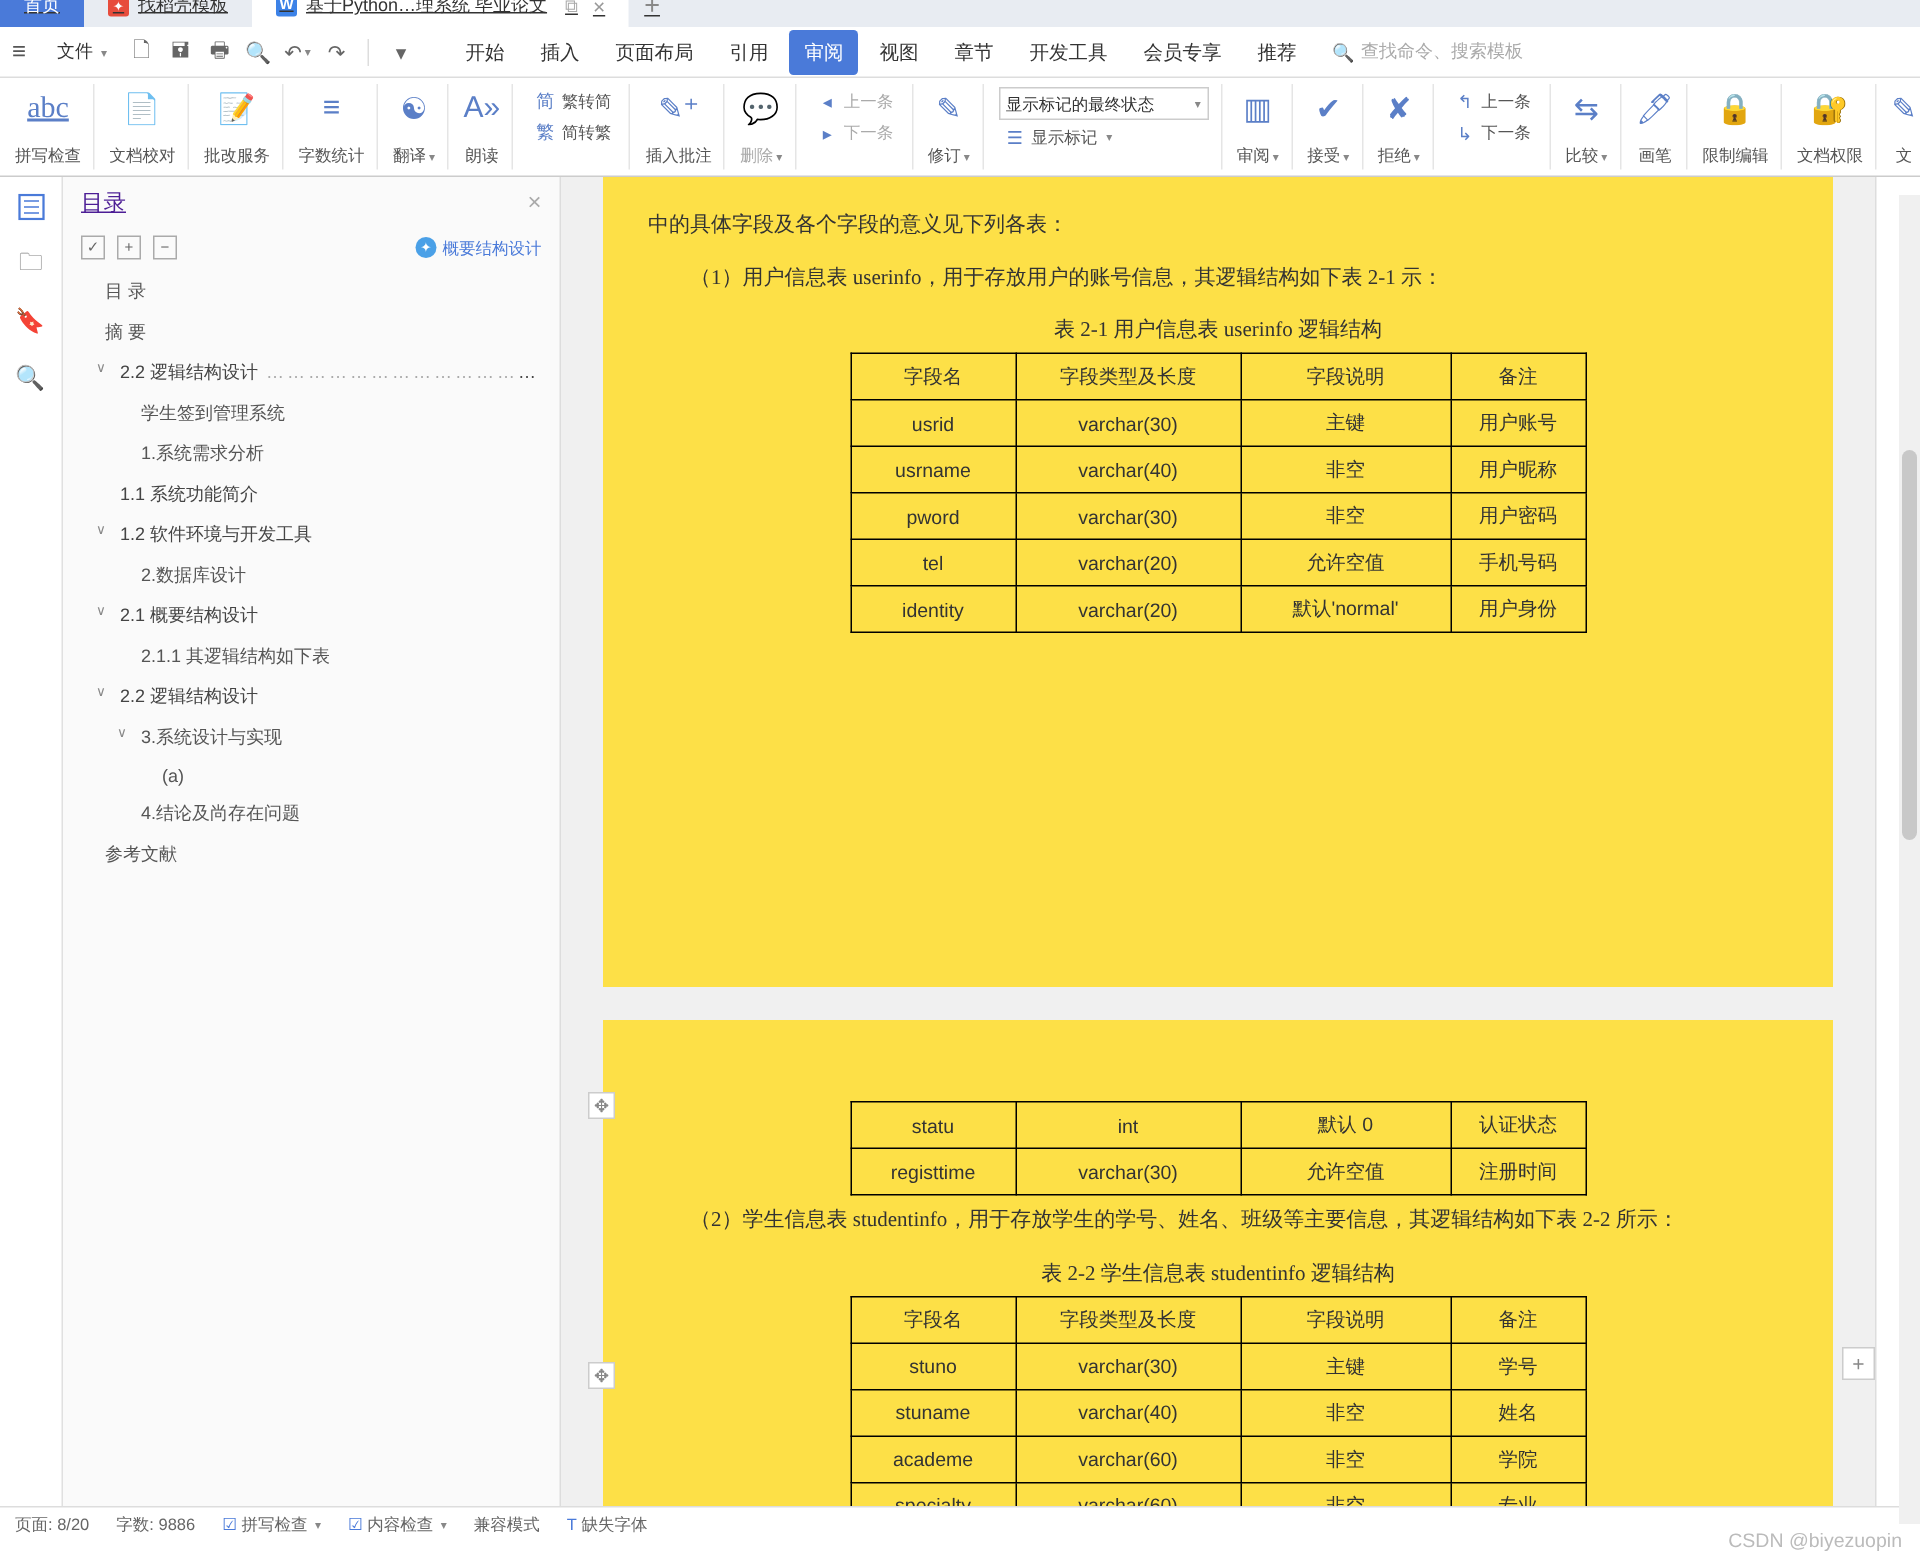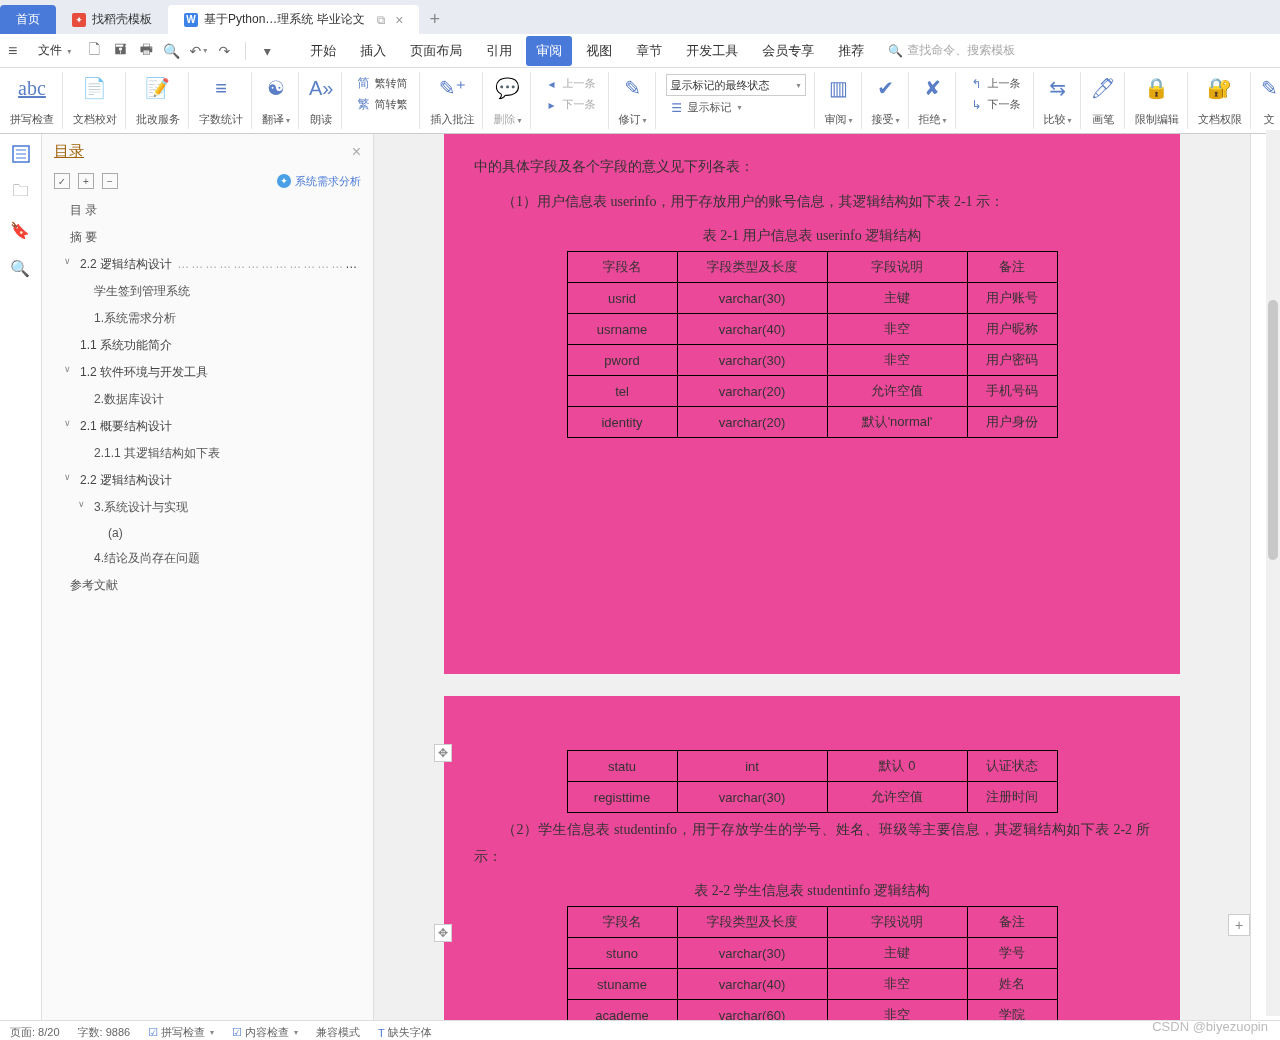--- a/index.html
+++ b/index.html
@@ -1,19 +1,19 @@
 <!DOCTYPE html>
 <html><head>
   <meta charset="utf-8">
   <style>
     * { margin: 0; padding: 0; box-sizing: border-box; font-family: "Microsoft YaHei", sans-serif; }
     body { background: #fff; font-size: 12px; color: #333; overflow: hidden; width:1280px; height:1040px; position:relative;}
     
     
-    .top-tabs { display: flex; background: #e8ecf2; height: 34px; align-items: flex-end; }
+    .top-tabs { display: flex; background: #e8ecf2; height: 18px; align-items: flex-end; text-decoration: underline; }
     .top-tab { padding: 6px 16px; font-size: 12px; display: flex; align-items: center; gap: 6px; cursor: pointer; border-radius: 4px 4px 0 0;}
     .top-tab.home { background: #4a7ad9; color: white; }
     .top-tab.active { background: #fff; color: #333; }
     .tab-icon { width: 14px; height: 14px; display: inline-block; border-radius: 2px; }
     .icon-red { background:#e74c3c; color:#fff; font-size:9px; display:flex; align-items:center; justify-content:center;}
     .icon-blue { background:#3c82e7; color:#fff; font-size:10px; display:flex; align-items:center; justify-content:center; font-weight:bold;}
     .tab-close { color:#999; margin-left:4px; font-size:14px;}
     .tab-new { padding: 4px 10px; color:#888; font-size:18px; cursor:pointer;}
     
     
@@ -40,39 +40,39 @@
     .rev-select { border:1px solid #ccc; padding:2px 4px; font-size:11px; width:140px; height:22px; display:flex; align-items:center; justify-content:space-between; cursor:pointer;}
     
     
     .main { display:flex; height:calc(1040px - 30px - 34px - 66px - 24px);}
     .left-rail { width:42px; background:#fff; border-right:1px solid #e0e0e0; display:flex; flex-direction:column; align-items:center; padding-top:10px; gap:18px;}
     .rail-icon { width:20px; height:20px; color:#888; cursor:pointer; font-size:16px; display:flex; align-items:center; justify-content:center;}
     .rail-icon.active { color:#4a7ad9;}
     
     .toc-panel { width:332px; border-right:1px solid #ddd; display:flex; flex-direction:column; background:#fafafa;}
     .toc-head { display:flex; justify-content:space-between; align-items:center; padding:8px 12px;}
-    .toc-title { font-size:15px; color:#a16207;text-decoration:underline;}
+    .toc-title { font-size:15px; color:#4c1d95;text-decoration:underline;}
     .toc-close { color:#aaa; cursor:pointer; font-size:16px;}
     .toc-tools { display:flex; justify-content:space-between; padding:4px 12px; align-items:center;}
     .toc-tool-icons { display:flex; gap:8px;}
     .toc-tool-ic { width:16px; height:16px; border:1px solid #aaa; font-size:10px; display:flex; align-items:center; justify-content:center; color:#666; cursor:pointer;}
     .smart-link { color:#4a7ad9; font-size:11px; display:flex; align-items:center; gap:4px; cursor:pointer;}
     .smart-dot{ width:14px; height:14px; border-radius:50%; background:#4aa0e7; color:white; font-size:9px; display:flex; align-items:center; justify-content:center;}
     .toc-list { flex:1; overflow:auto; padding:4px 0;}
     .toc-item { padding:5px 12px 5px 28px; font-size:12px; color:#555; cursor:pointer; white-space:nowrap; overflow:hidden; text-overflow:ellipsis; position:relative;}
     .toc-item.l2 { padding-left:38px; color:#444;}
     .toc-item.l3 { padding-left:52px;}
     .toc-item.l4 { padding-left:66px;}
     .toc-expand { position:absolute; left:12px; color:#888; font-size:9px;}
     .toc-item.l2 .toc-expand { left:22px;}
     .toc-item.l3 .toc-expand { left:36px;}
     .toc-dots { color:#aaa; letter-spacing:2px;}
     
     .doc-area { flex:1; background:#f0f0f0; overflow:auto; position:relative;}
-    .page { background:#ec4899; margin:0 auto; width:736px; position:relative;}
+    .page { background:#fde047; margin:0 auto; width:820px; position:relative;}
     .page1 { height:540px; padding:0 30px;}
     .page-gap { height:22px;}
     .page2 { min-height:500px; padding:20px 30px;}
     .intro-text { font-size:14px; line-height:1.9; margin:8px 0; font-family:"SimSun", serif; text-align:justify;}
     .intro-text.indent { text-indent:2em;}
     .tbl-cap { text-align:center; font-size:14px; margin:12px 0 6px; font-family:"SimSun", serif;}
     .data-table { border-collapse:collapse; margin:4px auto; font-family:"SimSun", serif;}
     .data-table th, .data-table td { border:1px solid #000; padding:6px 10px; font-size:13px; text-align:center; font-weight:normal;}
     .data-table th { font-weight:normal;}
     .col1 { width:110px;} .col2 { width:150px;} .col3{ width:140px;} .col4{ width:90px;}
@@ -277,21 +277,21 @@
       <span class="toc-close">×</span>
     </div>
     <div class="toc-tools">
       <div class="toc-tool-icons">
         <span class="toc-tool-ic">✓</span>
         <span class="toc-tool-ic">+</span>
         <span class="toc-tool-ic">−</span>
       </div>
       <div class="smart-link">
         <span class="smart-dot">✦</span>
-        <span>系统需求分析</span>
+        <span>概要结构设计</span>
       </div>
     </div>
     <div class="toc-list" id="toc-list">
         <div class="toc-item l1"><span>目     录</span></div>
         <div class="toc-item l1"><span>摘     要</span></div>
         <div class="toc-item l2"><span class="toc-expand">∨</span><span>2.2 逻辑结构设计</span><span class="toc-dots">   ……………………………………   …</span></div>
         <div class="toc-item l3"><span>学生签到管理系统</span></div>
         <div class="toc-item l3"><span>1.系统需求分析</span></div>
         <div class="toc-item l2"><span>1.1 系统功能简介</span></div>
         <div class="toc-item l2"><span class="toc-expand">∨</span><span>1.2 软件环境与开发工具</span></div>

